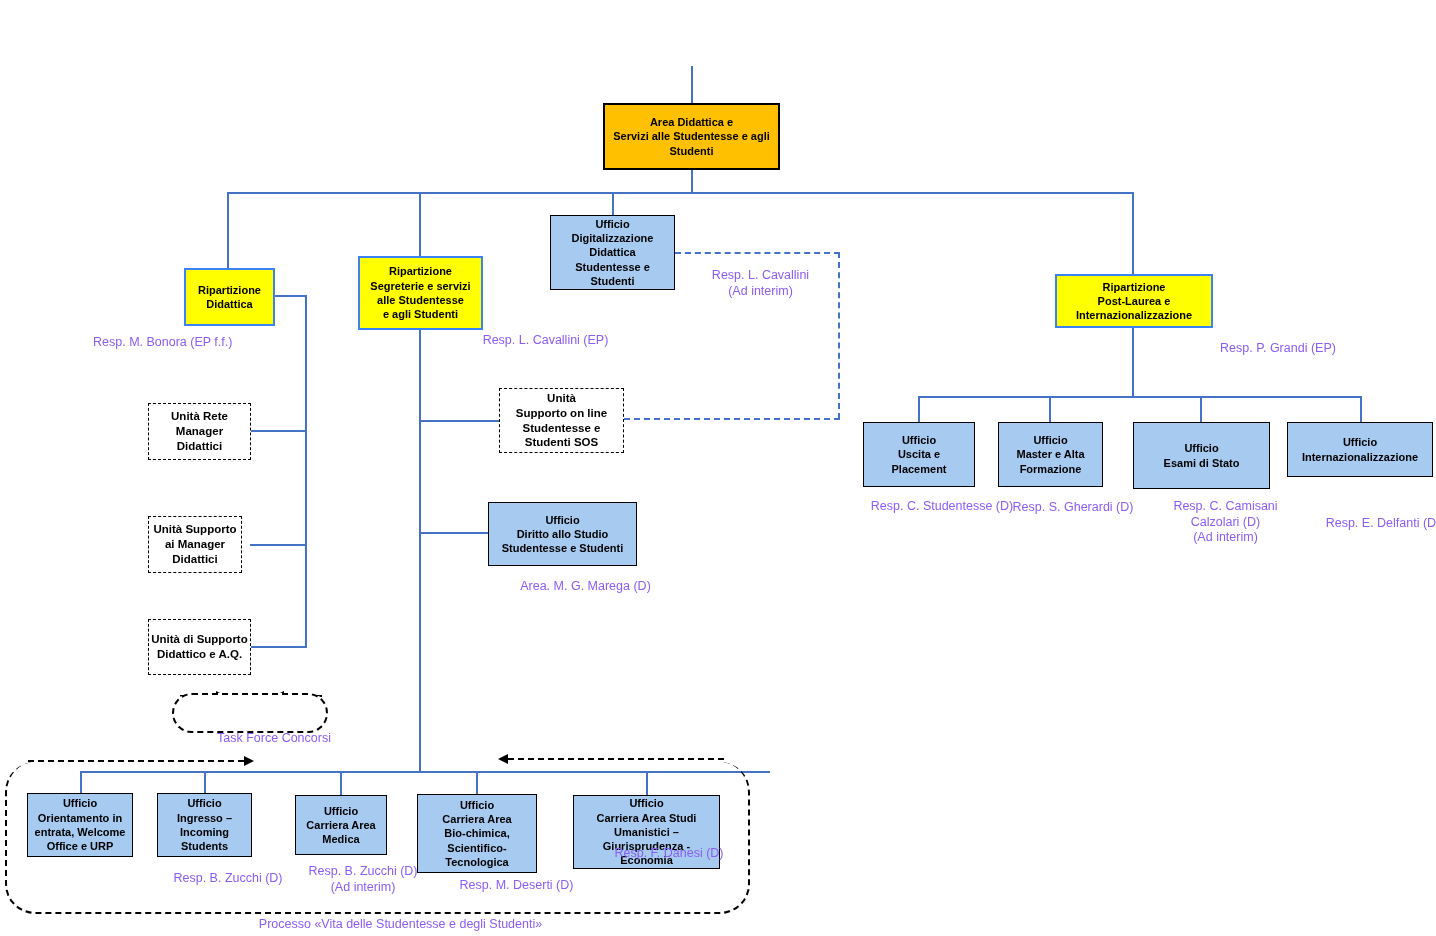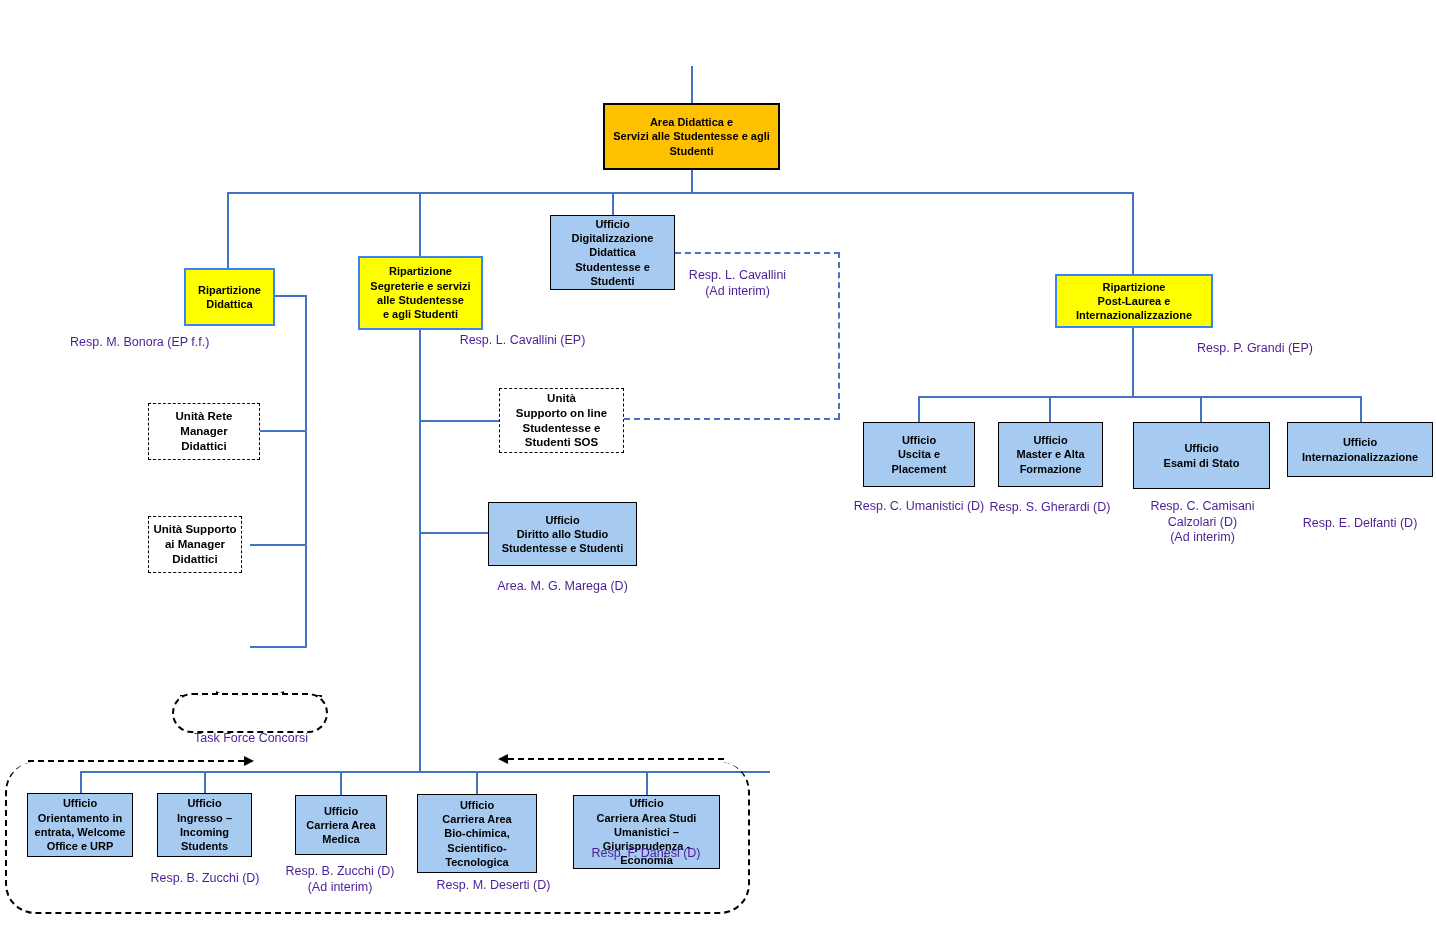--- a/index.html
+++ b/index.html
@@ -10,22 +10,22 @@
        white-space:pre-line;color:#000;z-index:3;box-sizing:border-box;}
   .orange{background:#FF9900;border:2px solid #000;font-size:12px;
           box-shadow:inset 0 0 0 2px #FF9900, inset 0 0 0 4px #000, 15px 13px 0 0 #C9C9C9;}
   .amber{background:#FFC000;border:2px solid #000;}
   .yellow{background:#FFFF00;border:2px solid #3b82f6;}
   .blue{background:#A6CAF0;border:1px solid #000;}
   .dashdot{background:#fff;border:1px dashed #000;font-size:11.5px;}
   .ellipse{background:#fff;border:2px dashed #000;border-radius:24px;z-index:2;}
   .bigdash{position:absolute;border:2px dashed #000;border-top:none;
            border-radius:30px;z-index:1;box-sizing:border-box;background:transparent;}
-  .resp{position:absolute;font-size:12.5px;color:#4c1d95;text-align:center;
-        white-space:pre-line;line-height:1.25;z-index:3;}
+  .resp{position:absolute;font-size:12.5px;color:#8b5cf6;text-align:center;
+        white-space:pre-line;line-height:1.25;z-index:3;padding-left:23px;}
   .vl{position:absolute;width:2px;background:#4472C4;z-index:1;}
   .hl{position:absolute;height:2px;background:#4472C4;z-index:1;}
   .dvl{position:absolute;width:0;border-left:2px dashed #4472C4;z-index:1;}
   .dhl{position:absolute;height:0;border-top:2px dashed #4472C4;z-index:1;}
   .bdl{position:absolute;height:0;border-top:2px dashed #000;z-index:2;}
   .arr-r{position:absolute;width:0;height:0;border-top:5px solid transparent;
          border-bottom:5px solid transparent;border-left:10px solid #000;z-index:2;}
   .arr-l{position:absolute;width:0;height:0;border-top:5px solid transparent;
          border-bottom:5px solid transparent;border-right:10px solid #000;z-index:2;}
 </style>
@@ -75,20 +75,21 @@
   <div class="bdl" style="left:508px;top:758px;width:216px"></div>
   <div class="arr-l" style="left:498px;top:754px"></div>
   <div class="bdl" style="left:180px;top:695px;width:36px"></div>
   <div class="arr-r" style="left:216px;top:691px"></div>
   <div class="bdl" style="left:284px;top:695px;width:38px"></div>
   <div class="arr-l" style="left:274px;top:691px"></div>
 
   <div class="bigdash" style="left:5px;top:762px;width:745px;height:152px"></div>
   <div class="box ellipse" style="left:172px;top:693px;width:156px;height:40px"></div>
   <div class="resp" style="left:175px;top:731px;width:152px">Task Force Concorsi</div>
+  <div class="resp" style="left:205px;top:917px;width:345px">Processo «Vita delle Studentesse e degli Studenti»</div>
 
   <div class="box amber" style="left:603px;top:103px;width:177px;height:67px">Area Didattica e
 Servizi alle Studentesse e agli
 Studenti</div>
 
   <div class="box yellow" style="left:184px;top:268px;width:91px;height:58px">Ripartizione
 Didattica</div>
   <div class="resp" style="left:70px;top:335px;width:165px;text-align:left">Resp. M. Bonora (EP f.f.)</div>
 
   <div class="box yellow" style="left:358px;top:256px;width:125px;height:74px">Ripartizione
@@ -103,40 +104,42 @@
 Studentesse e
 Studenti</div>
   <div class="resp" style="left:675px;top:268px;width:125px">Resp. L. Cavallini
 (Ad interim)</div>
 
   <div class="box yellow" style="left:1055px;top:274px;width:158px;height:54px">Ripartizione
 Post-Laurea e
 Internazionalizzazione</div>
   <div class="resp" style="left:1185px;top:341px;width:140px">Resp. P. Grandi (EP)</div>
 
-  <div class="box dashdot" style="left:148px;top:403px;width:112px;height:57px">Unità Rete
+  <div class="box dashdot" style="left:148px;top:403px;width:103px;height:57px">Unità Rete
 Manager
 Didattici</div>
   <div class="box dashdot" style="left:148px;top:516px;width:94px;height:57px">Unità Supporto
 ai Manager
 Didattici</div>
+  <div class="box dashdot" style="left:148px;top:619px;width:103px;height:56px">Unità di Supporto
+Didattico e A.Q.</div>
   <div class="box dashdot" style="left:499px;top:388px;width:125px;height:65px">Unità
 Supporto on line
 Studentesse e
 Studenti SOS</div>
 
   <div class="box blue" style="left:488px;top:502px;width:149px;height:64px">Ufficio
 Diritto allo Studio
 Studentesse e Studenti</div>
   <div class="resp" style="left:485px;top:579px;width:155px">Area. M. G. Marega (D)</div>
 
   <div class="box blue" style="left:863px;top:422px;width:112px;height:65px">Ufficio
 Uscita e
 Placement</div>
-  <div class="resp" style="left:838px;top:499px;width:162px">Resp. C. Umanistici (D)</div>
+  <div class="resp" style="left:838px;top:499px;width:162px">Resp. C. Studentesse (D)</div>
 
   <div class="box blue" style="left:998px;top:422px;width:105px;height:65px">Ufficio
 Master e Alta
 Formazione</div>
   <div class="resp" style="left:975px;top:500px;width:150px">Resp. S. Gherardi (D)</div>
 
   <div class="box blue" style="left:1133px;top:422px;width:137px;height:67px">Ufficio
 Esami di Stato</div>
   <div class="resp" style="left:1130px;top:499px;width:145px">Resp. C. Camisani
 Calzolari (D)

